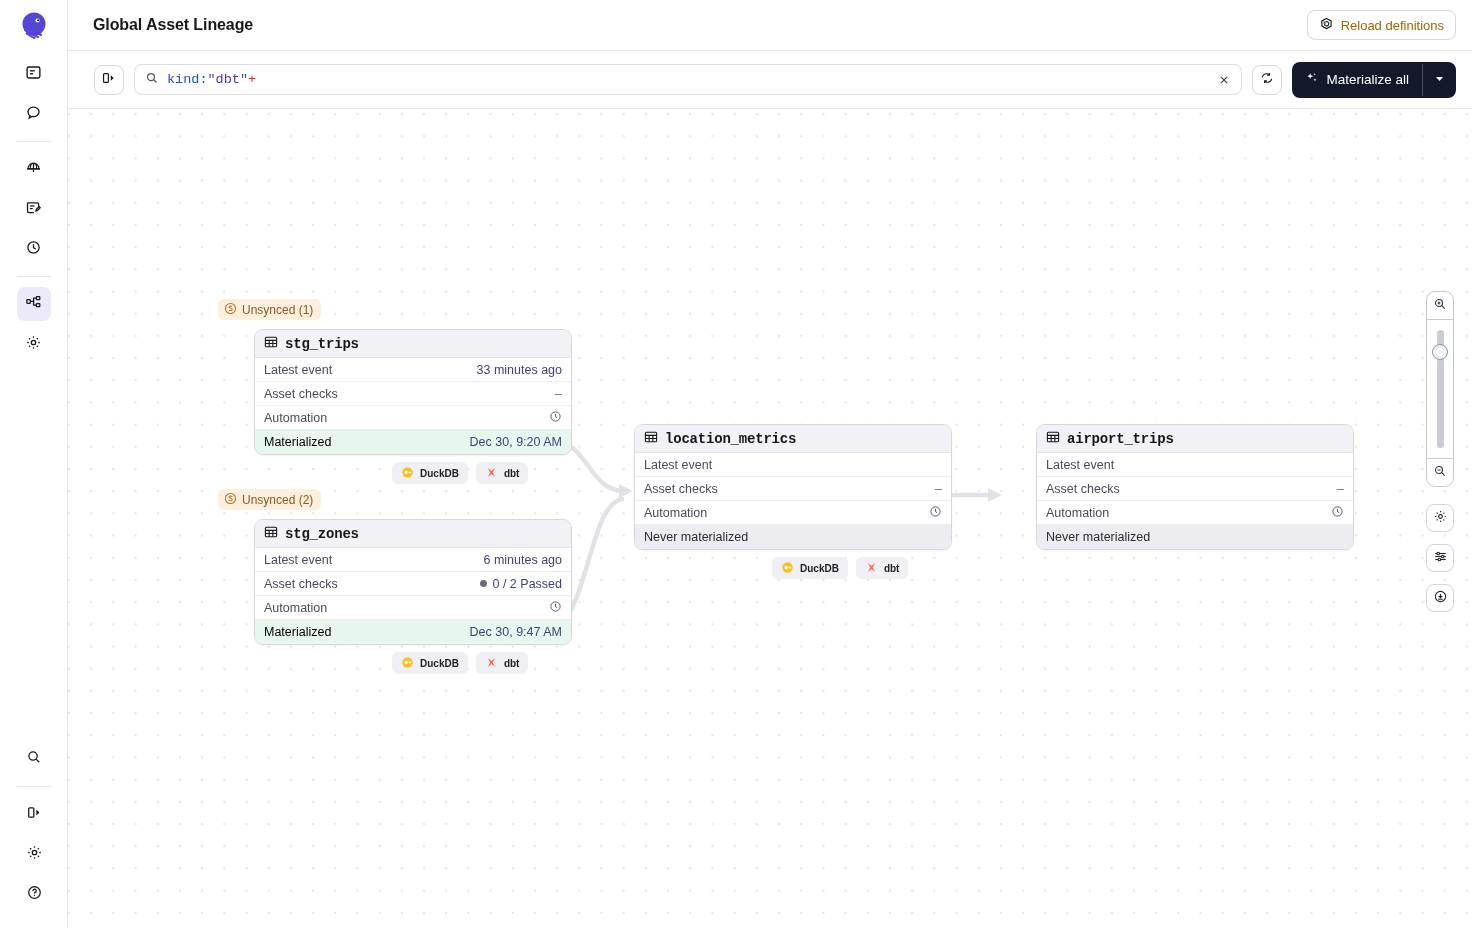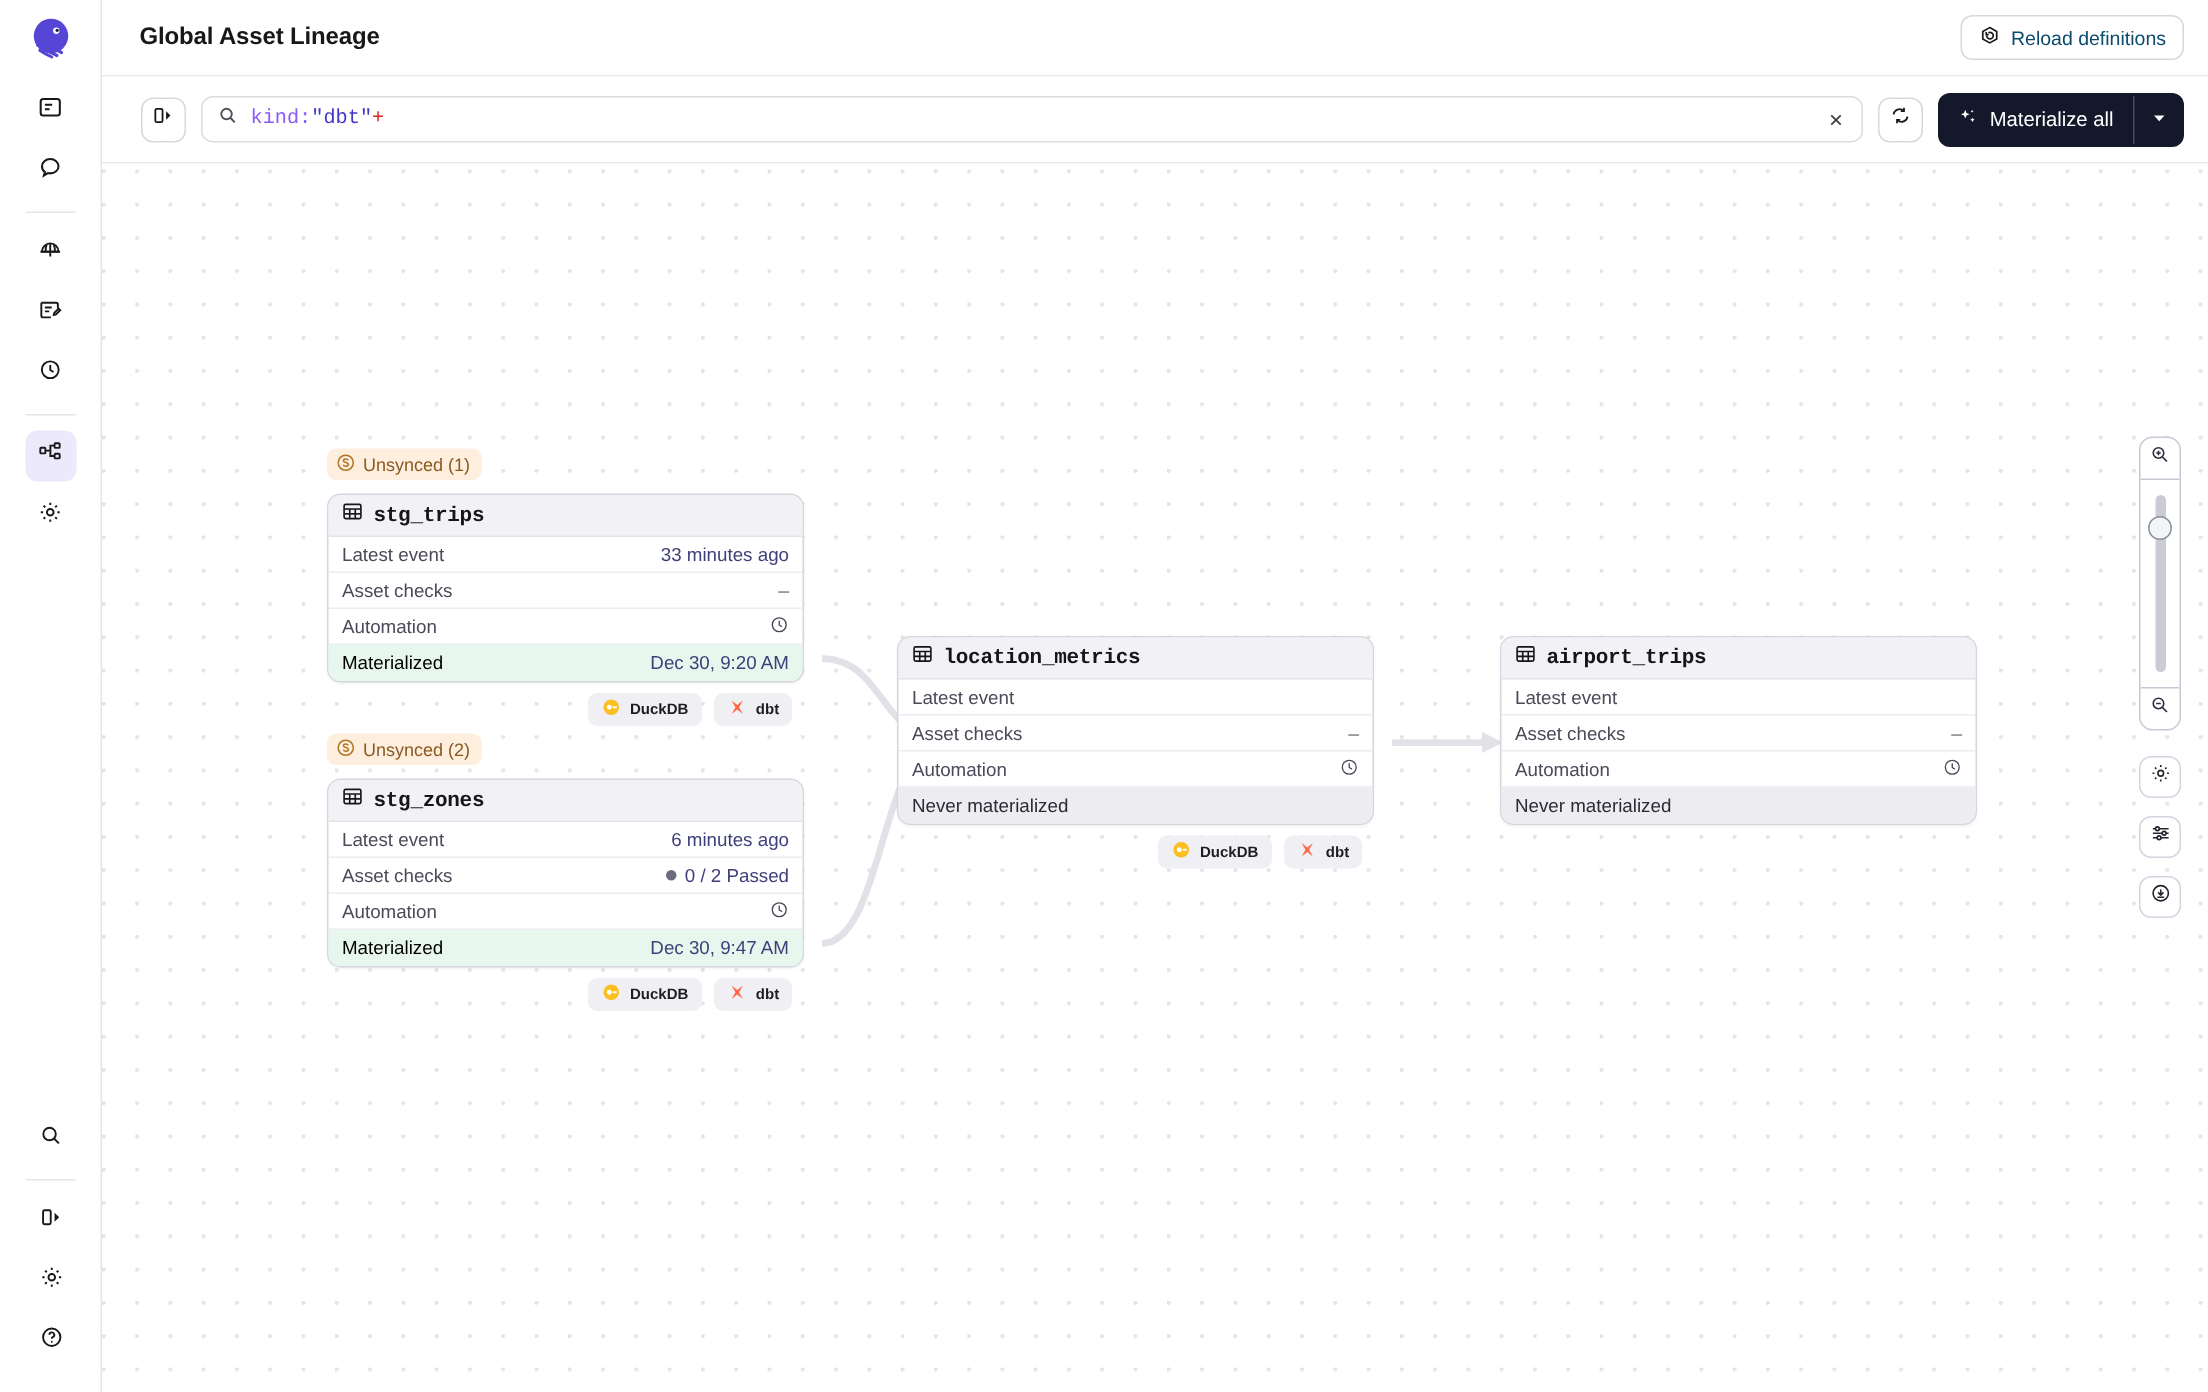--- a/index.html
+++ b/index.html
@@ -47,21 +47,21 @@
     display: flex; align-items: center;
     padding: 0 16px 0 25px;
     background: #fff;
   }
   .page-title { font-size: 16px; font-weight: 700; color: #18181b; letter-spacing: -0.1px; }
   .spacer { flex: 1; }
   .btn-outline {
     display: inline-flex; align-items: center; gap: 7px;
     height: 30px; padding: 0 11px;
     border: 1px solid #d7d7dd; border-radius: 8px;
-    background: #fff; font-size: 13px; color: #0c4a6e; cursor: pointer;
+    background: #fff; font-size: 13px; color: #a16207; cursor: pointer;
     font-family: inherit;
   }
 
   .toolbar {
     height: 58px; flex: 0 0 58px;
     border-bottom: 1px solid #e6e6ea;
     display: flex; align-items: center; gap: 10px;
     padding: 0 16px 0 26px;
     background: #fff;
   }
@@ -74,21 +74,21 @@
   .searchwrap {
     flex: 1; height: 31px;
     border: 1px solid #dcdce2; border-radius: 8px;
     display: flex; align-items: center; gap: 8px;
     padding: 0 10px; background: #fff; min-width: 0;
   }
   .search-q {
     font-family: "Liberation Mono", monospace; font-size: 13.5px;
     white-space: nowrap; letter-spacing: 0px;
   }
-  .q-key { color: #8b5cf6; }
+  .q-key { color: #1d4ed8; }
   .q-val { color: #4338ca; }
   .q-op  { color: #dc2626; }
   .clear-x { color: #3f3f46; cursor: pointer; display:flex; align-items:center; }
   .btn-dark {
     display: inline-flex; align-items: center;
     height: 36px; border-radius: 8px; background: #13182b; color: #fff;
     font-size: 13.5px; cursor: pointer; overflow: hidden;
     font-family: inherit;
   }
   .btn-dark .lbl { display:inline-flex; align-items:center; gap:7px; padding: 0 13px; height:100%; }
@@ -108,20 +108,21 @@
   .edges { position: absolute; inset: 0; pointer-events: none; }
 
   .node {
     position: absolute;
     border: 1px solid #d6d6de;
     border-radius: 9px;
     background: #fff;
     overflow: hidden;
     box-shadow: 0 1px 2px rgba(16,22,40,0.05);
     cursor: pointer;
+    margin-left: 36px;
   }
   .node-head {
     height: 28px; display: flex; align-items: center; gap: 7px;
     padding: 0 9px; background: #f2f2f6;
     border-bottom: 1px solid #e3e3ea;
   }
   .node-title {
     font-family: "Liberation Mono", monospace; font-size: 14px;
     font-weight: 700; color: #15151c; letter-spacing: -0.2px;
   }

